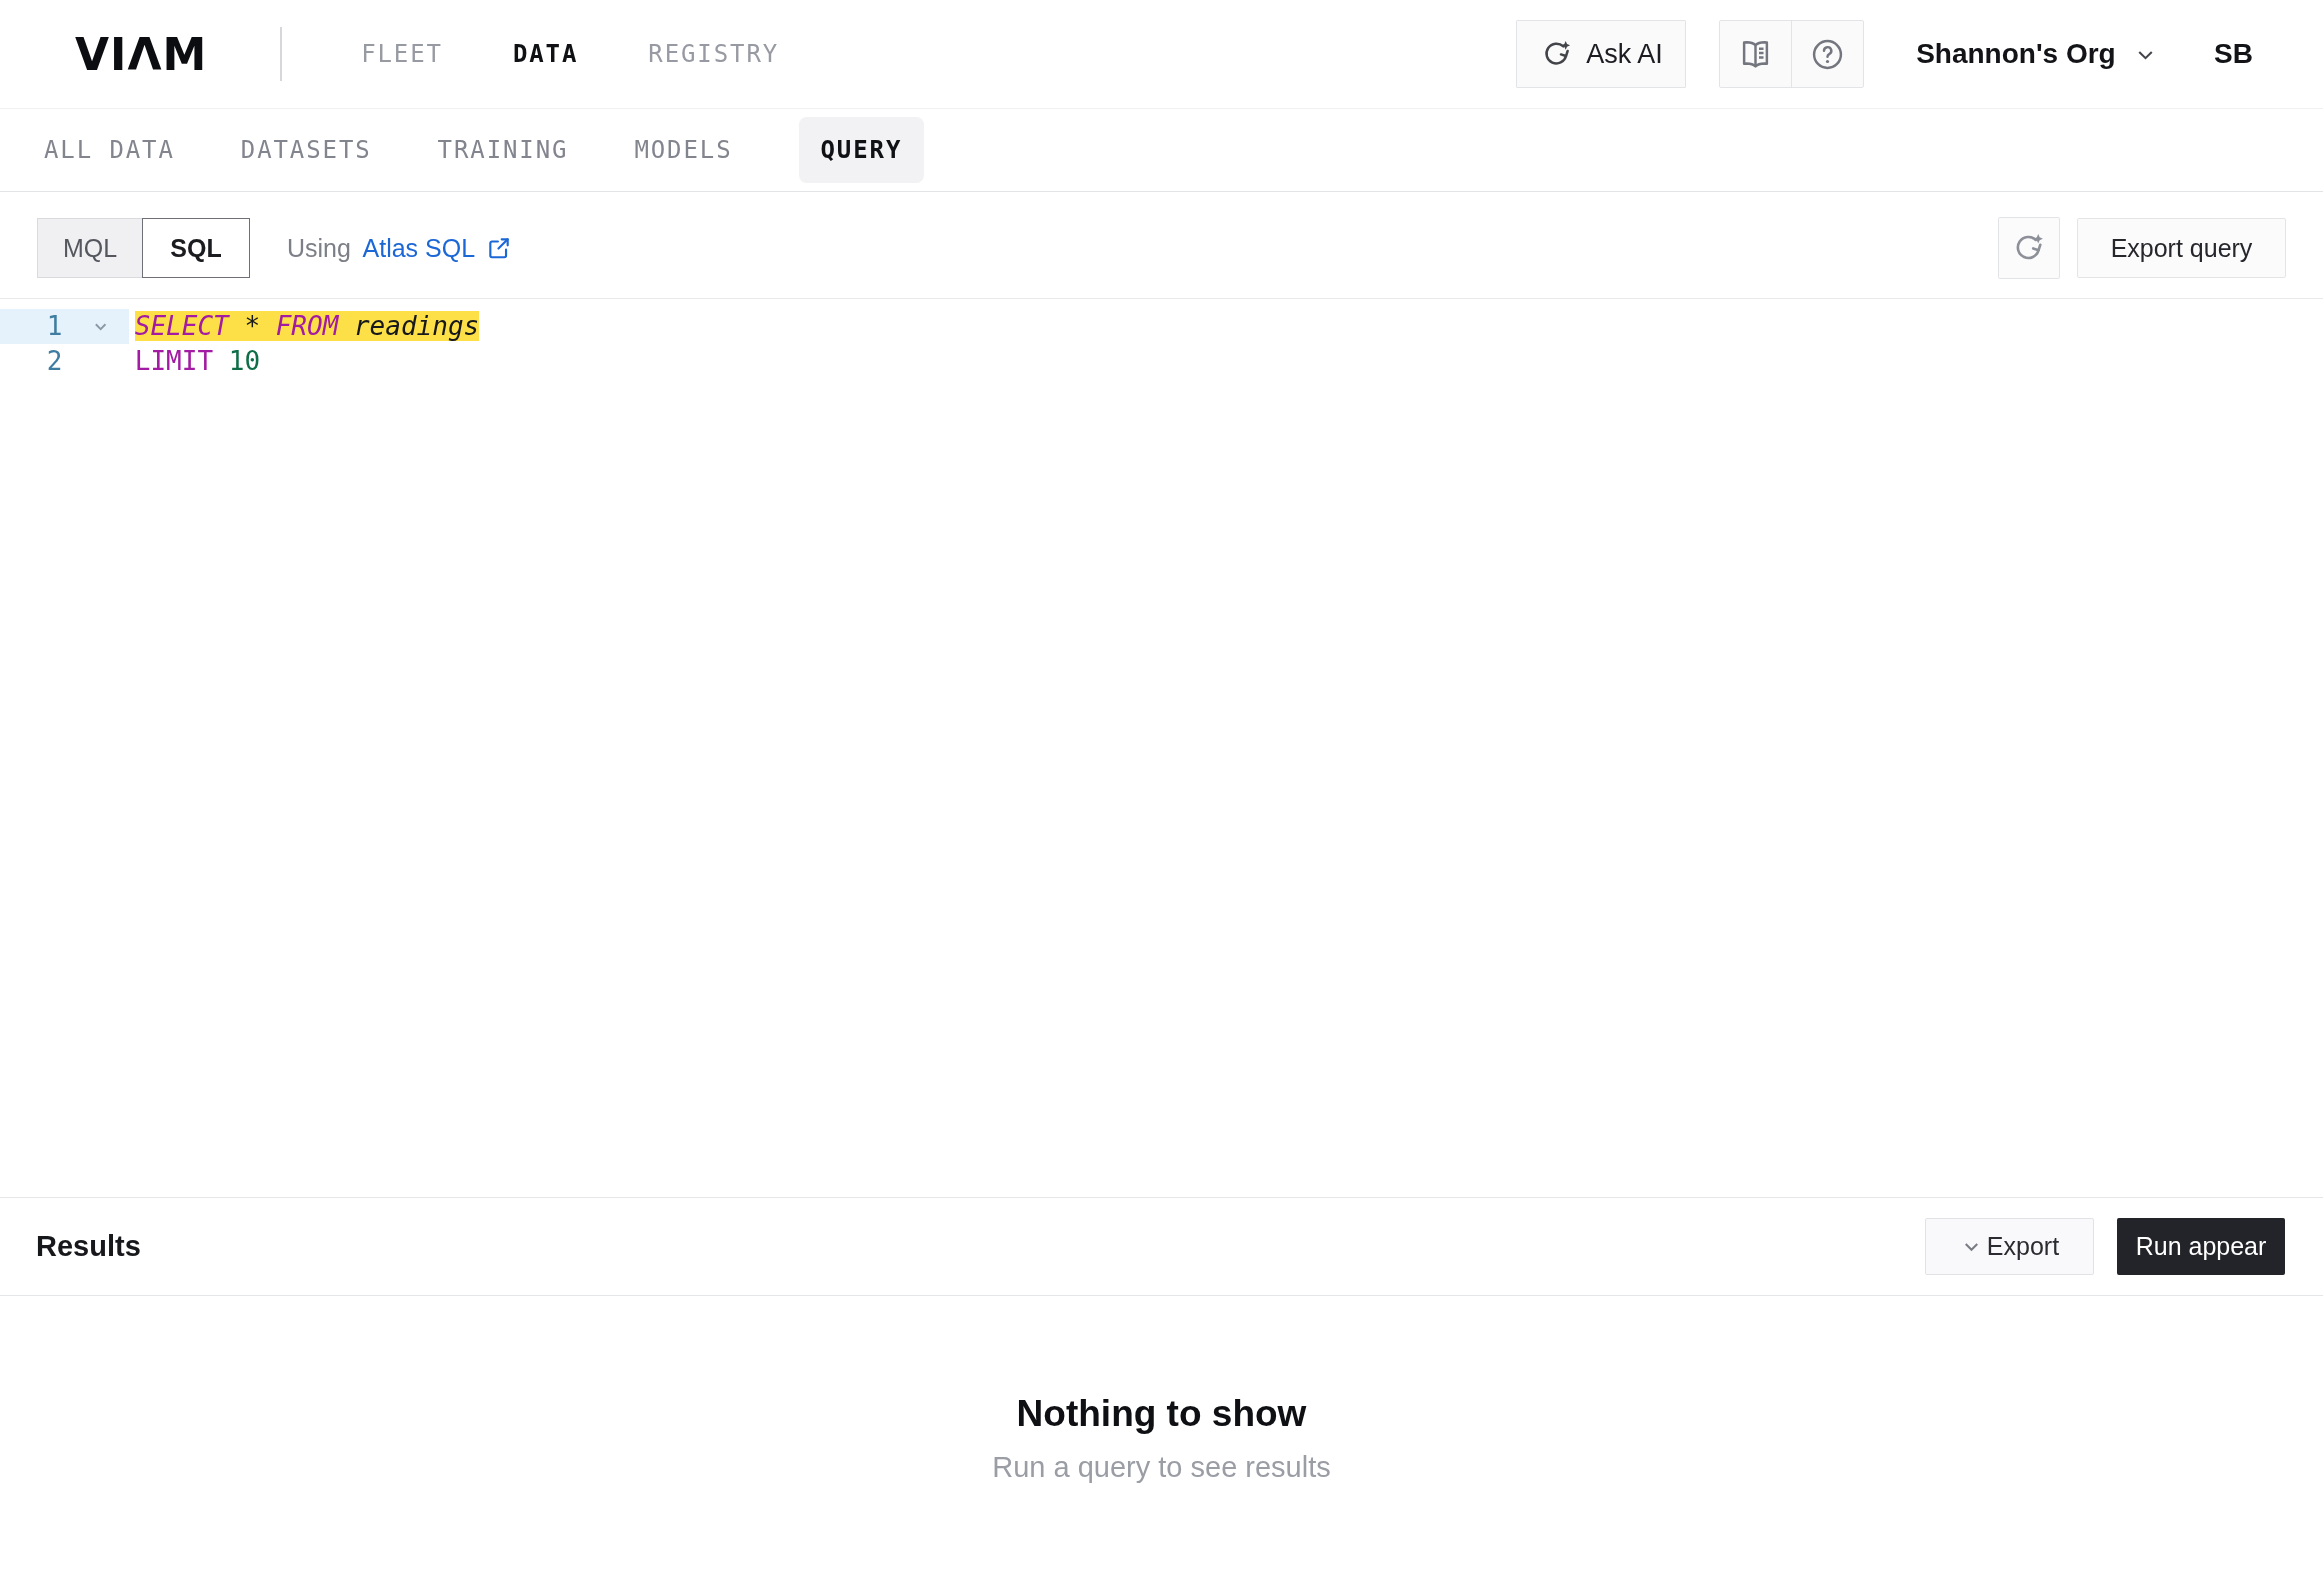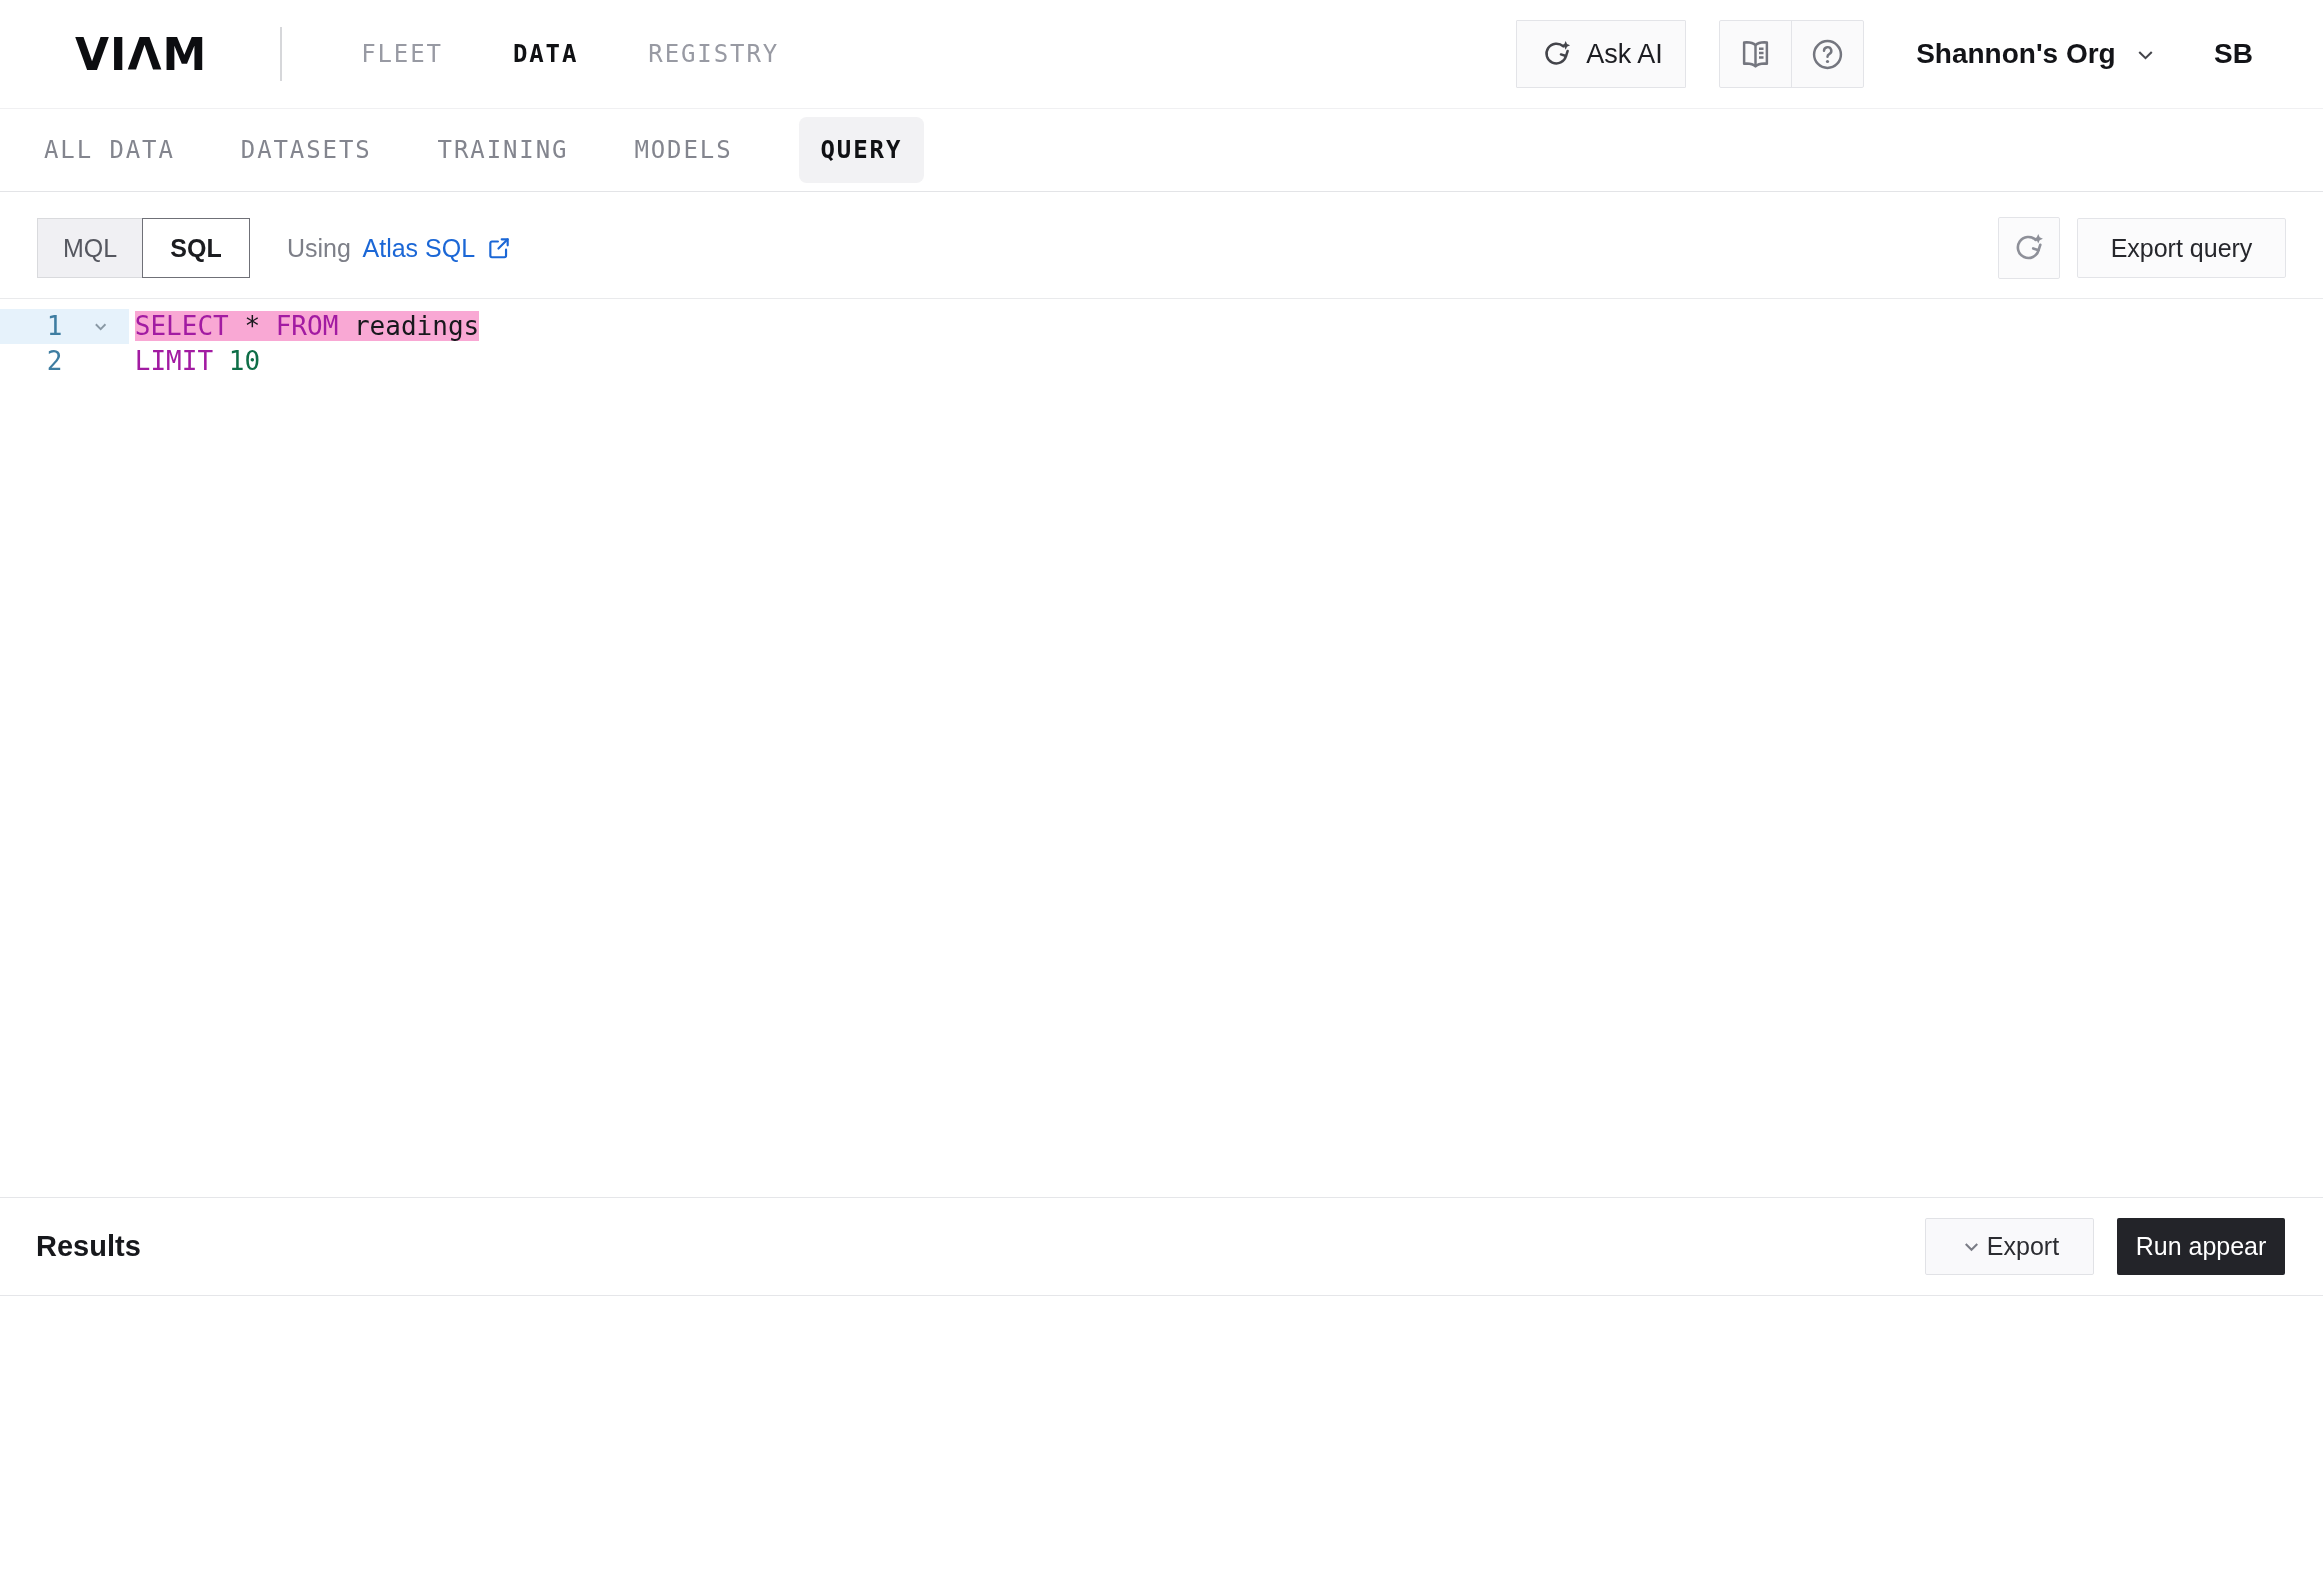--- a/index.html
+++ b/index.html
@@ -119,21 +119,21 @@
   .editor {
     margin-top:19.3px; border-top:1px solid #e9eaec; height:899px;
     padding-top:9.7px; font-family:"DejaVu Sans Mono", monospace; font-size:26px;
     cursor:text;
   }
   .cline { display:flex; height:35px; line-height:35px; }
   .gutter { width:73px; text-align:right; padding-right:10.6px; color:#3e7da1; }
   .fold { width:56px; display:flex; align-items:center; justify-content:center; color:#8a99a5; }
   .codeln { white-space:pre; padding-left:5.8px; color:#17181c; }
   .hl { background:#e6f2fb; }
-  .sel-span { background:#f9a8d4; }
+  .sel-span { background:#fde047;font-style:italic; }
   .tok-keyword { color:#a21ba2; }
   .tok-number { color:#0e6e47; }
   .tok-operator, .tok-identifier, .tok-plain { color:#17181c; }
 
   .results-bar {
     height:99px; border-top:1px solid #e5e6e9; border-bottom:1px solid #e5e6e9;
     display:flex; align-items:center; padding:0 38px 0 36px;
   }
   .results-title { font-size:29px; font-weight:600; color:#17181c; }
   .export-btn {
@@ -275,17 +275,21 @@
           <span class="export-chev">
             <svg width="23" height="23" viewBox="0 0 24 24" fill="none" stroke="#7b7d86" stroke-width="2.2">
                 <polyline points="6 9.5 12 15.5 18 9.5"></polyline>
               </svg>
           </span>
           <span>Export</span>
         </button>
         <button class="run-btn">Run appear</button>
       </div>
 
+      <div class="results-body">
+        <div class="nts-title">Nothing to show</div>
+        <div class="nts-sub">Run a query to see results</div>
+      </div>
 
     </main>
   </div>
 </div>
 
 
 </body></html>

